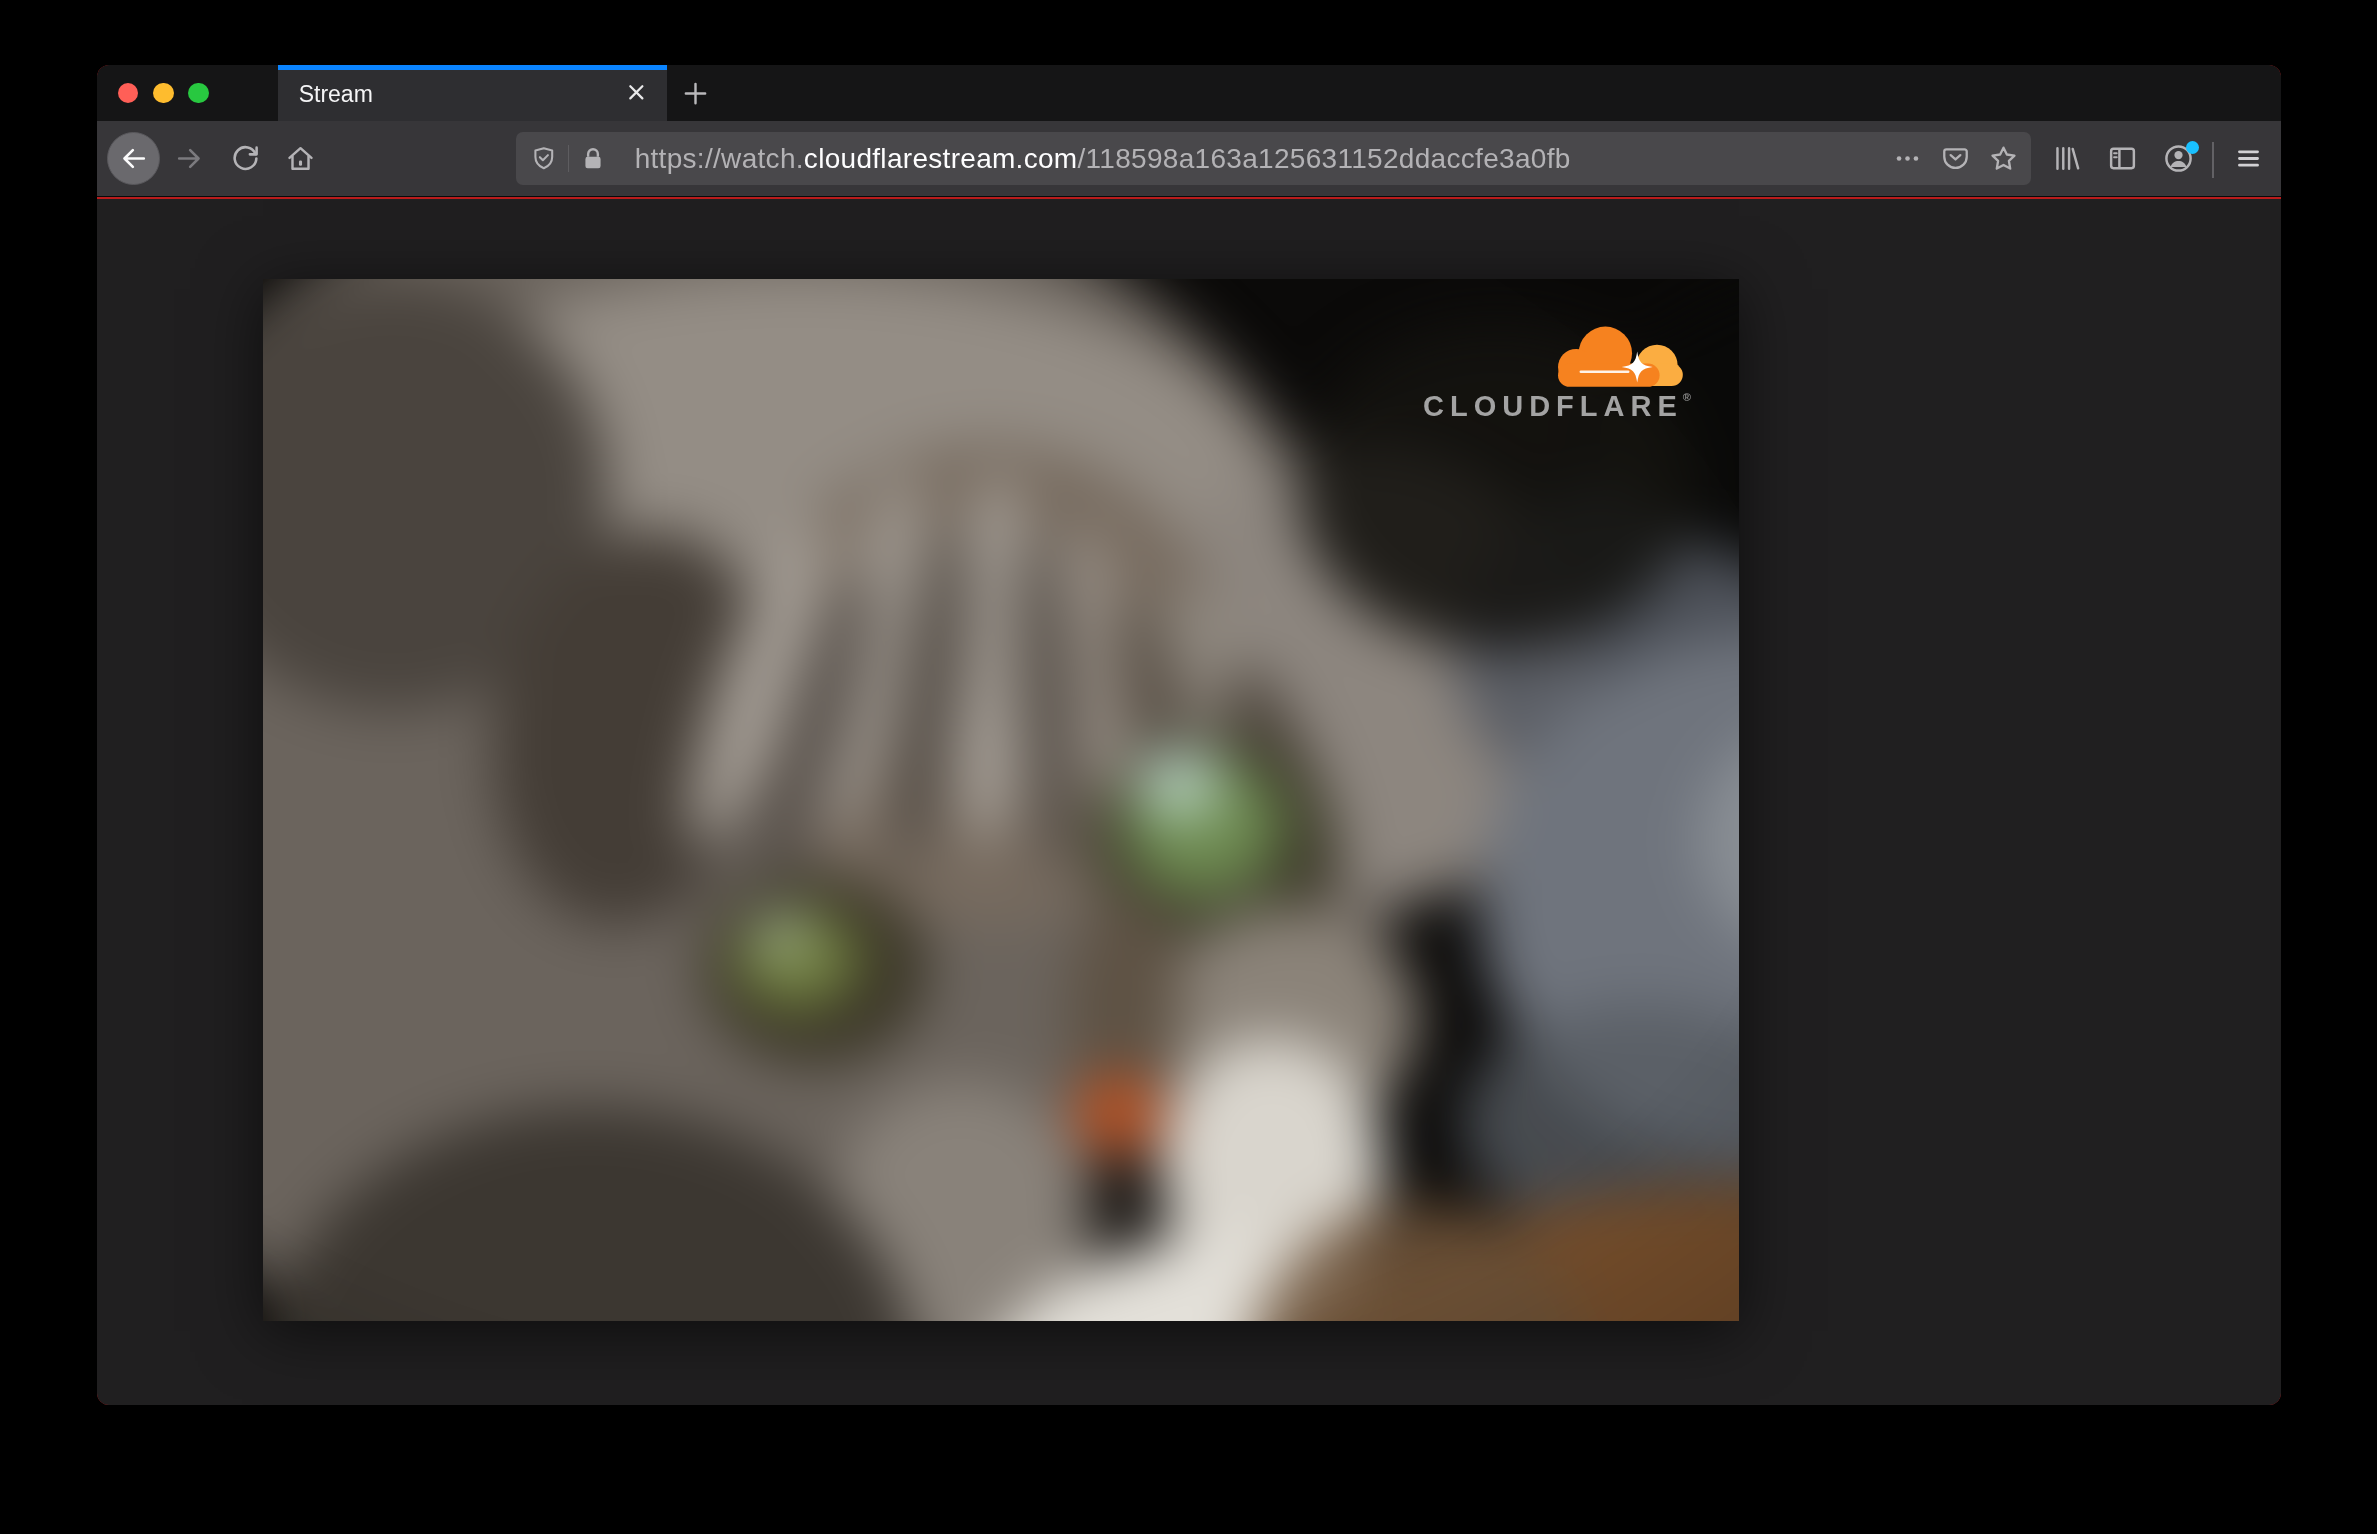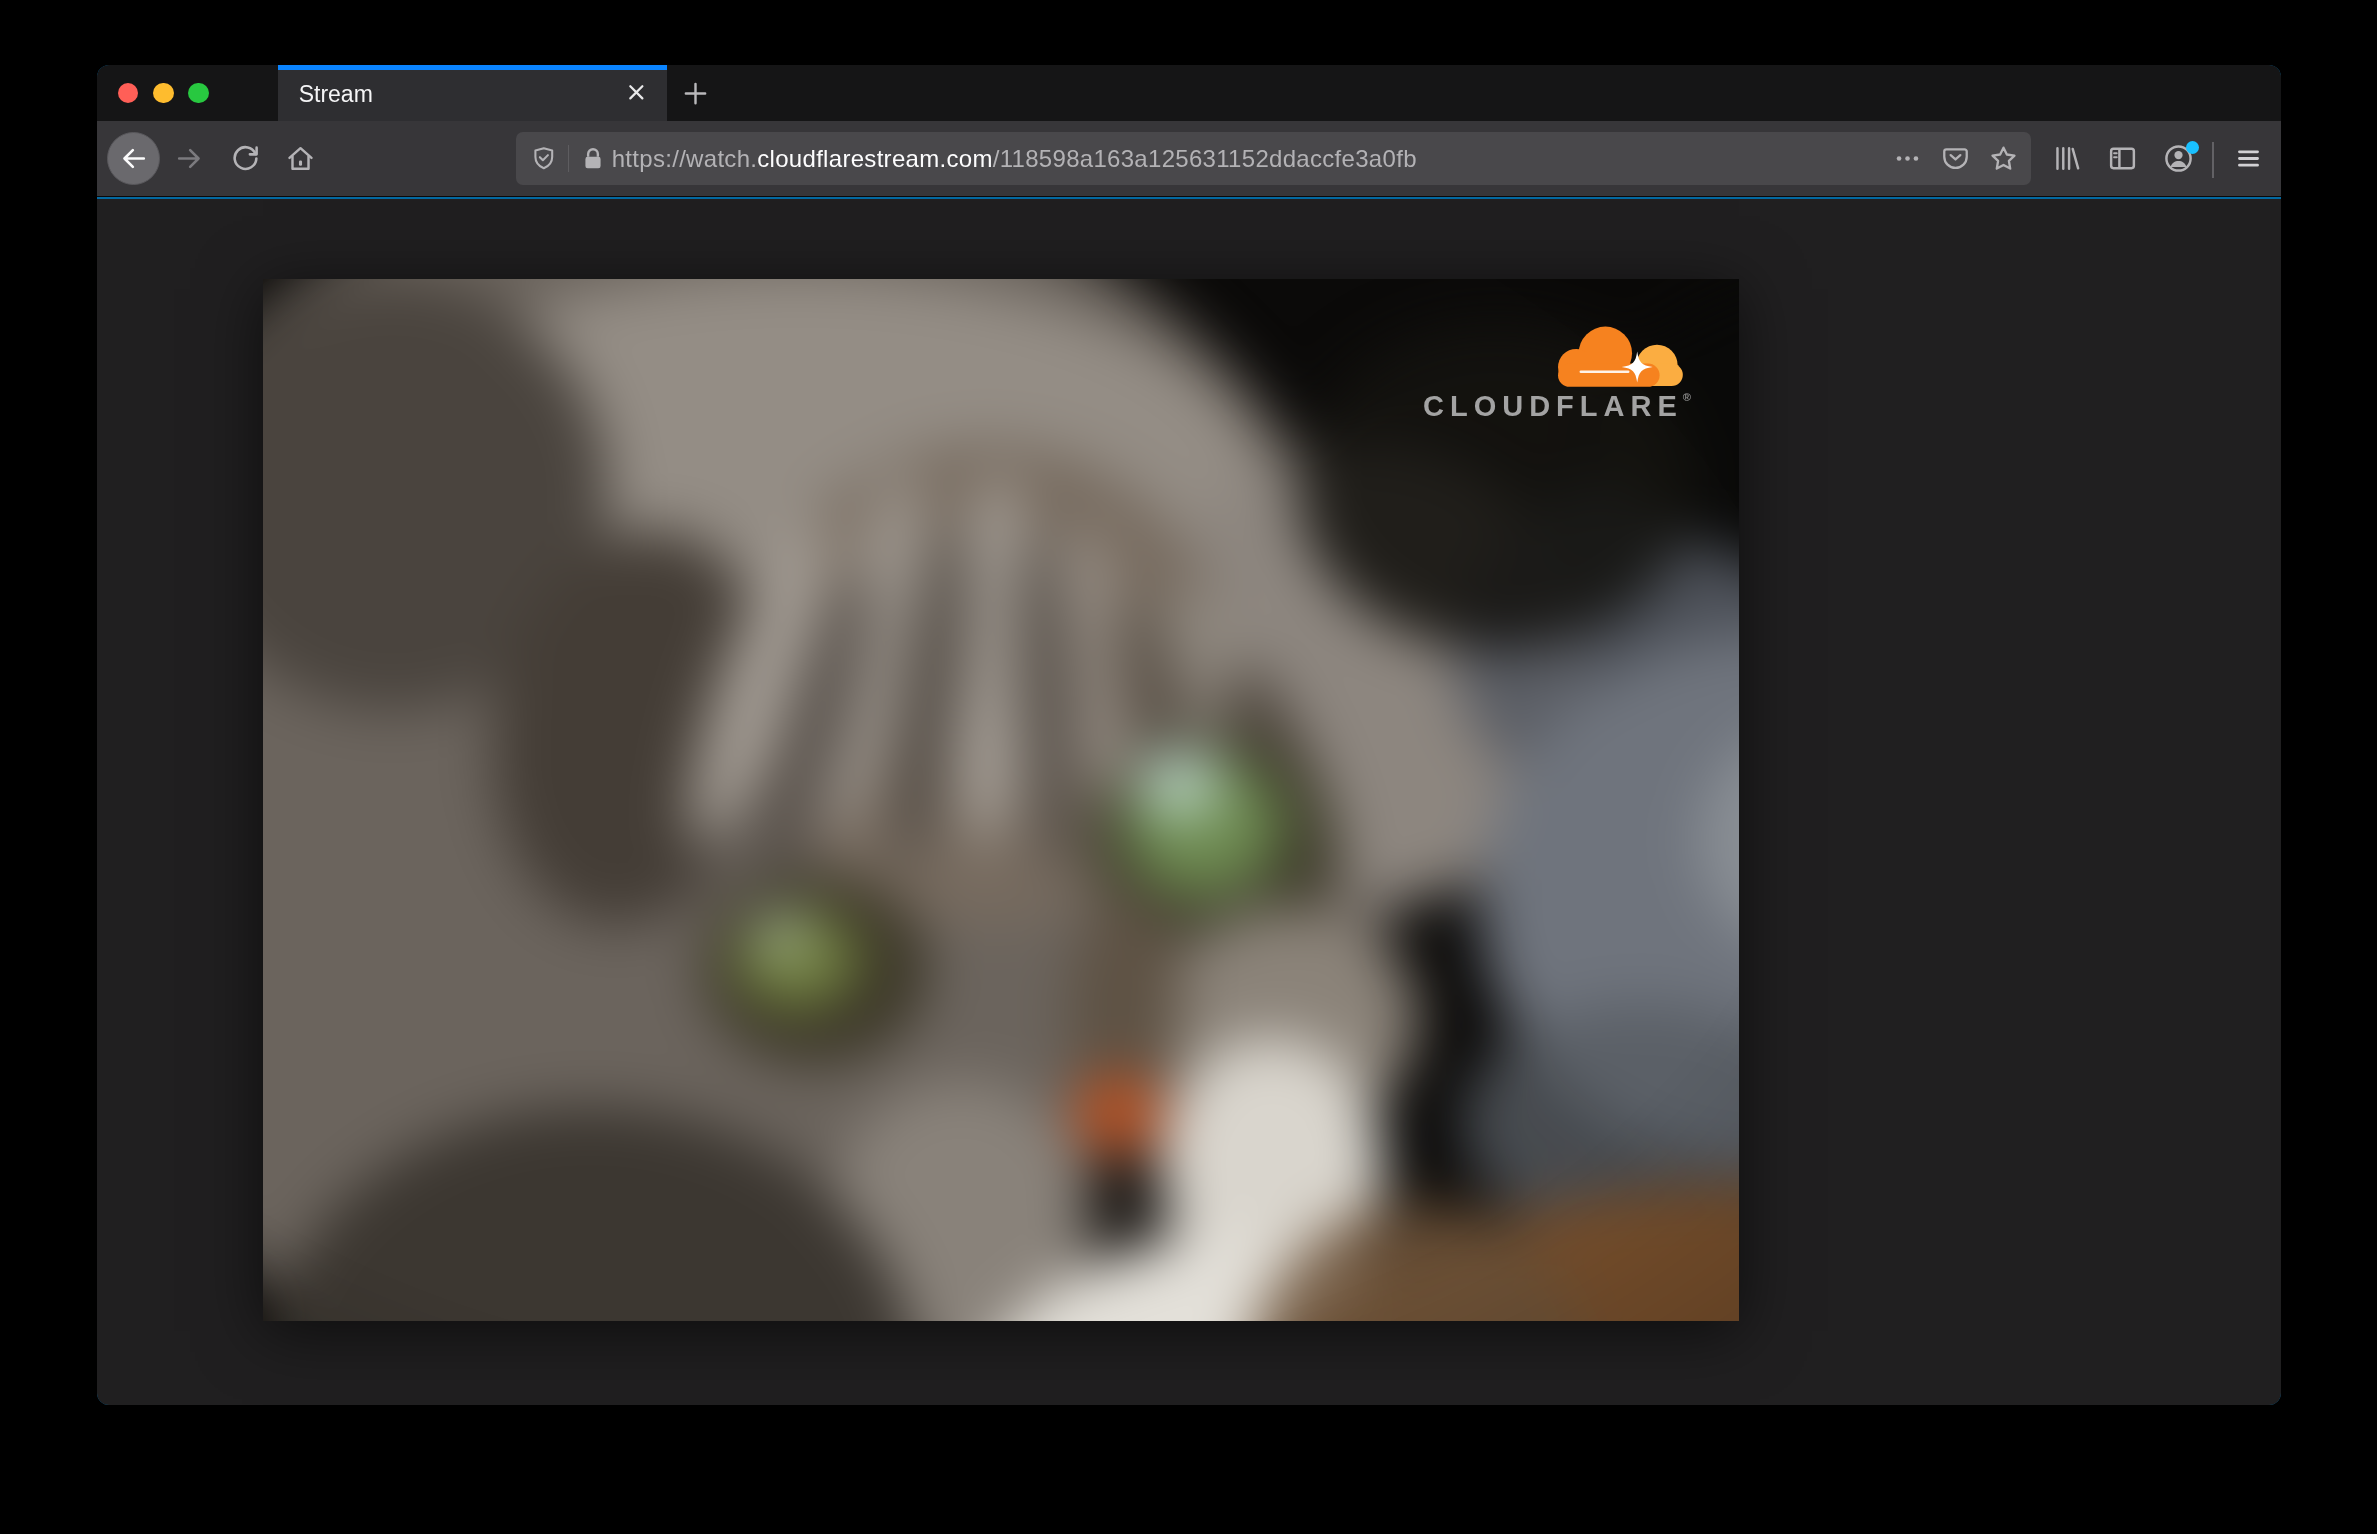--- a/index.html
+++ b/index.html
@@ -2,21 +2,21 @@
 <html style="font-size:13.8px"><head>
 <meta charset="utf-8">
 <style>
   * { margin:0; padding:0; box-sizing:border-box; }
   html,body { background:#000; }
   body { font-family:"Liberation Sans", sans-serif; -webkit-font-smoothing:antialiased; }
   .screen { position:relative; width:2377px; height:1534px; background:#000; overflow:hidden; }
 
   
   .window { position:absolute; left:97px; top:65px; width:2184px; height:1340px;
-            border-radius:12px; overflow:hidden; background:#0369a1;
+            border-radius:12px; overflow:hidden; background:#b91c1c;
             box-shadow:0 26px 78px rgba(0,0,0,.8); }
 
   
   .tabbar { position:absolute; top:0; left:0; right:0; height:56px; background:#151516; }
   .traffic { position:absolute; left:20.7px; top:0; height:56px; display:flex; align-items:center; gap:14.7px; }
   .tl { width:20.7px; height:20.7px; border-radius:50%; }
   .tl.red    { background:#ff5f57; }
   .tl.yellow { background:#febc2e; }
   .tl.green  { background:#28c840; }
 
@@ -32,21 +32,21 @@
   .toolbar { position:absolute; top:56px; left:0; right:0; height:76px; background:#373639;
              border-bottom:1.7px solid #0a0a0b; }
   .ibtn { position:absolute; top:11.2px; width:53px; height:53px; display:flex;
           align-items:center; justify-content:center; border-radius:5.2px; }
   .backbtn { left:9.5px; background:#6a696d; border:1.7px solid #59585c; border-radius:50%; }
   .fwdbtn { left:66px; } .reloadbtn { left:122px; } .homebtn { left:177px; }
 
   .urlbar { position:absolute; left:419px; top:11.2px; width:1515px; height:53px;
             background:#49484b; border-radius:6.9px; display:flex; align-items:center; }
   .urlbar .lsep { width:1.7px; height:27.6px; background:#5e5d60; margin:0 10.3px 0 10.3px; }
-  .urltext { font-size:24px; margin-left:6px; white-space:nowrap; letter-spacing:0.3px; }
+  .urltext { font-size:28px; margin-left:29px; white-space:nowrap; letter-spacing:0.3px; }
   .url-dim { color:#b3b2b5; } .url-domain { color:#fdfdfe; }
   .urlspacer { flex:1; }
   .ubtn { width:48px; height:48px; display:flex; align-items:center; justify-content:center; border-radius:5.2px; }
   .star-ubtn { margin-right:3.4px; }
 
   .rbtn { position:absolute; top:11.2px; width:55px; height:53px; display:flex;
           align-items:center; justify-content:center; border-radius:5.2px; }
   .librarybtn { left:1942px; } .sidebarbtn { left:1998px; } .accountbtn { left:2054px; }
   .menubtn { left:2124px; }
   .tsep { position:absolute; left:2115px; top:20.7px; width:1.7px; height:36px; background:#626165; }

